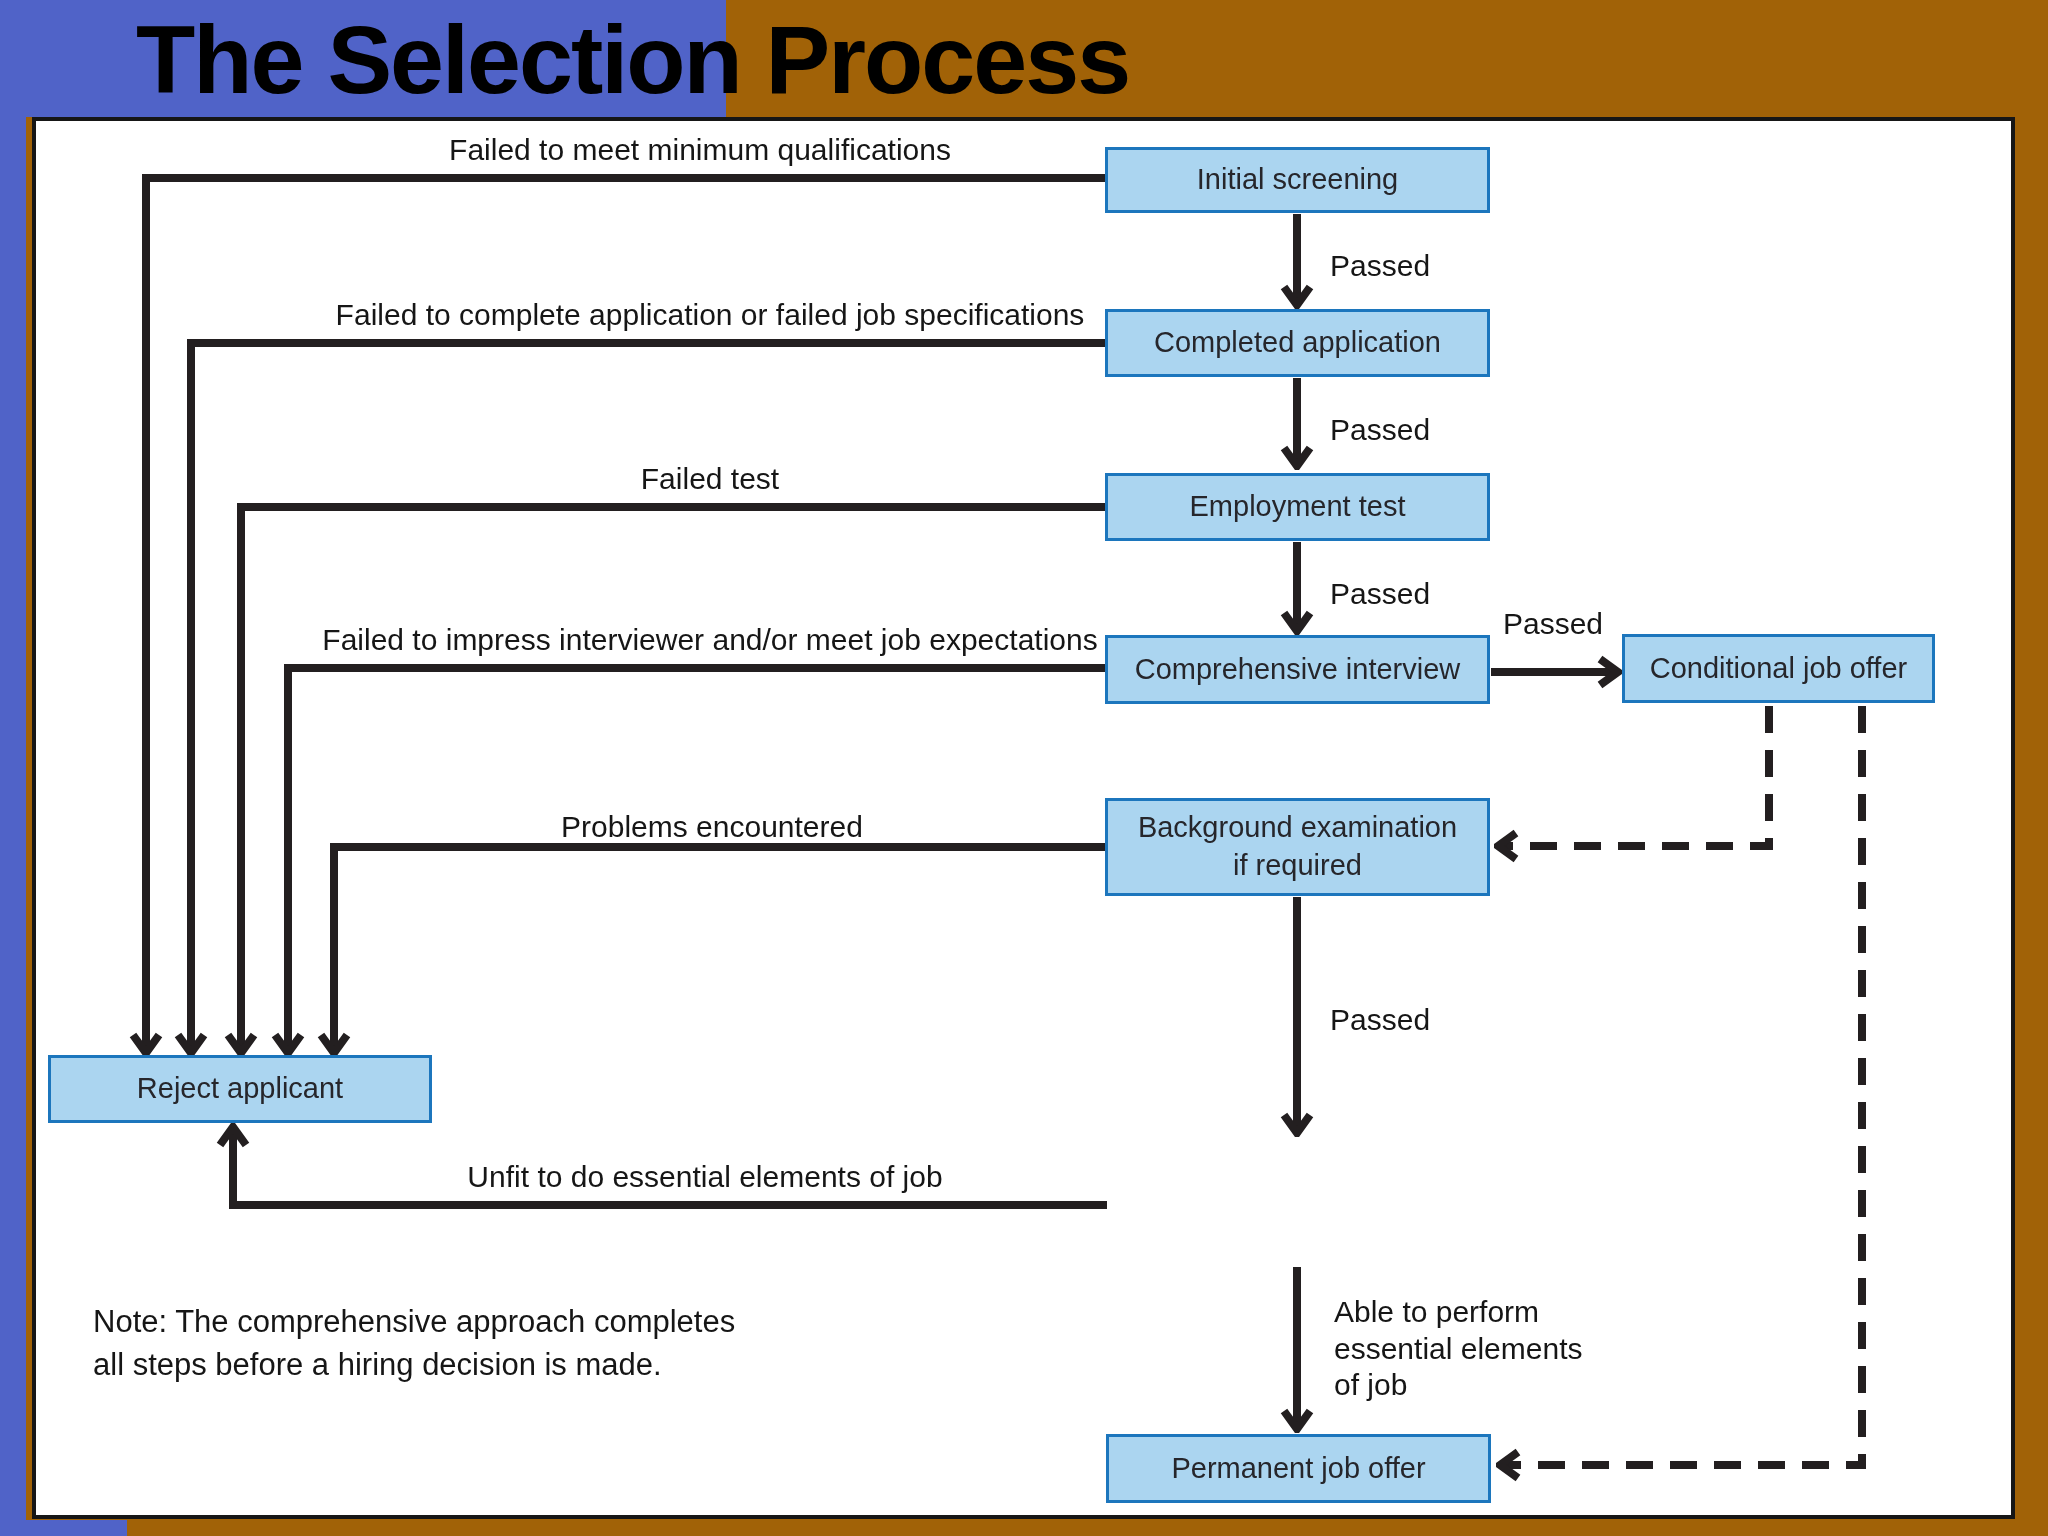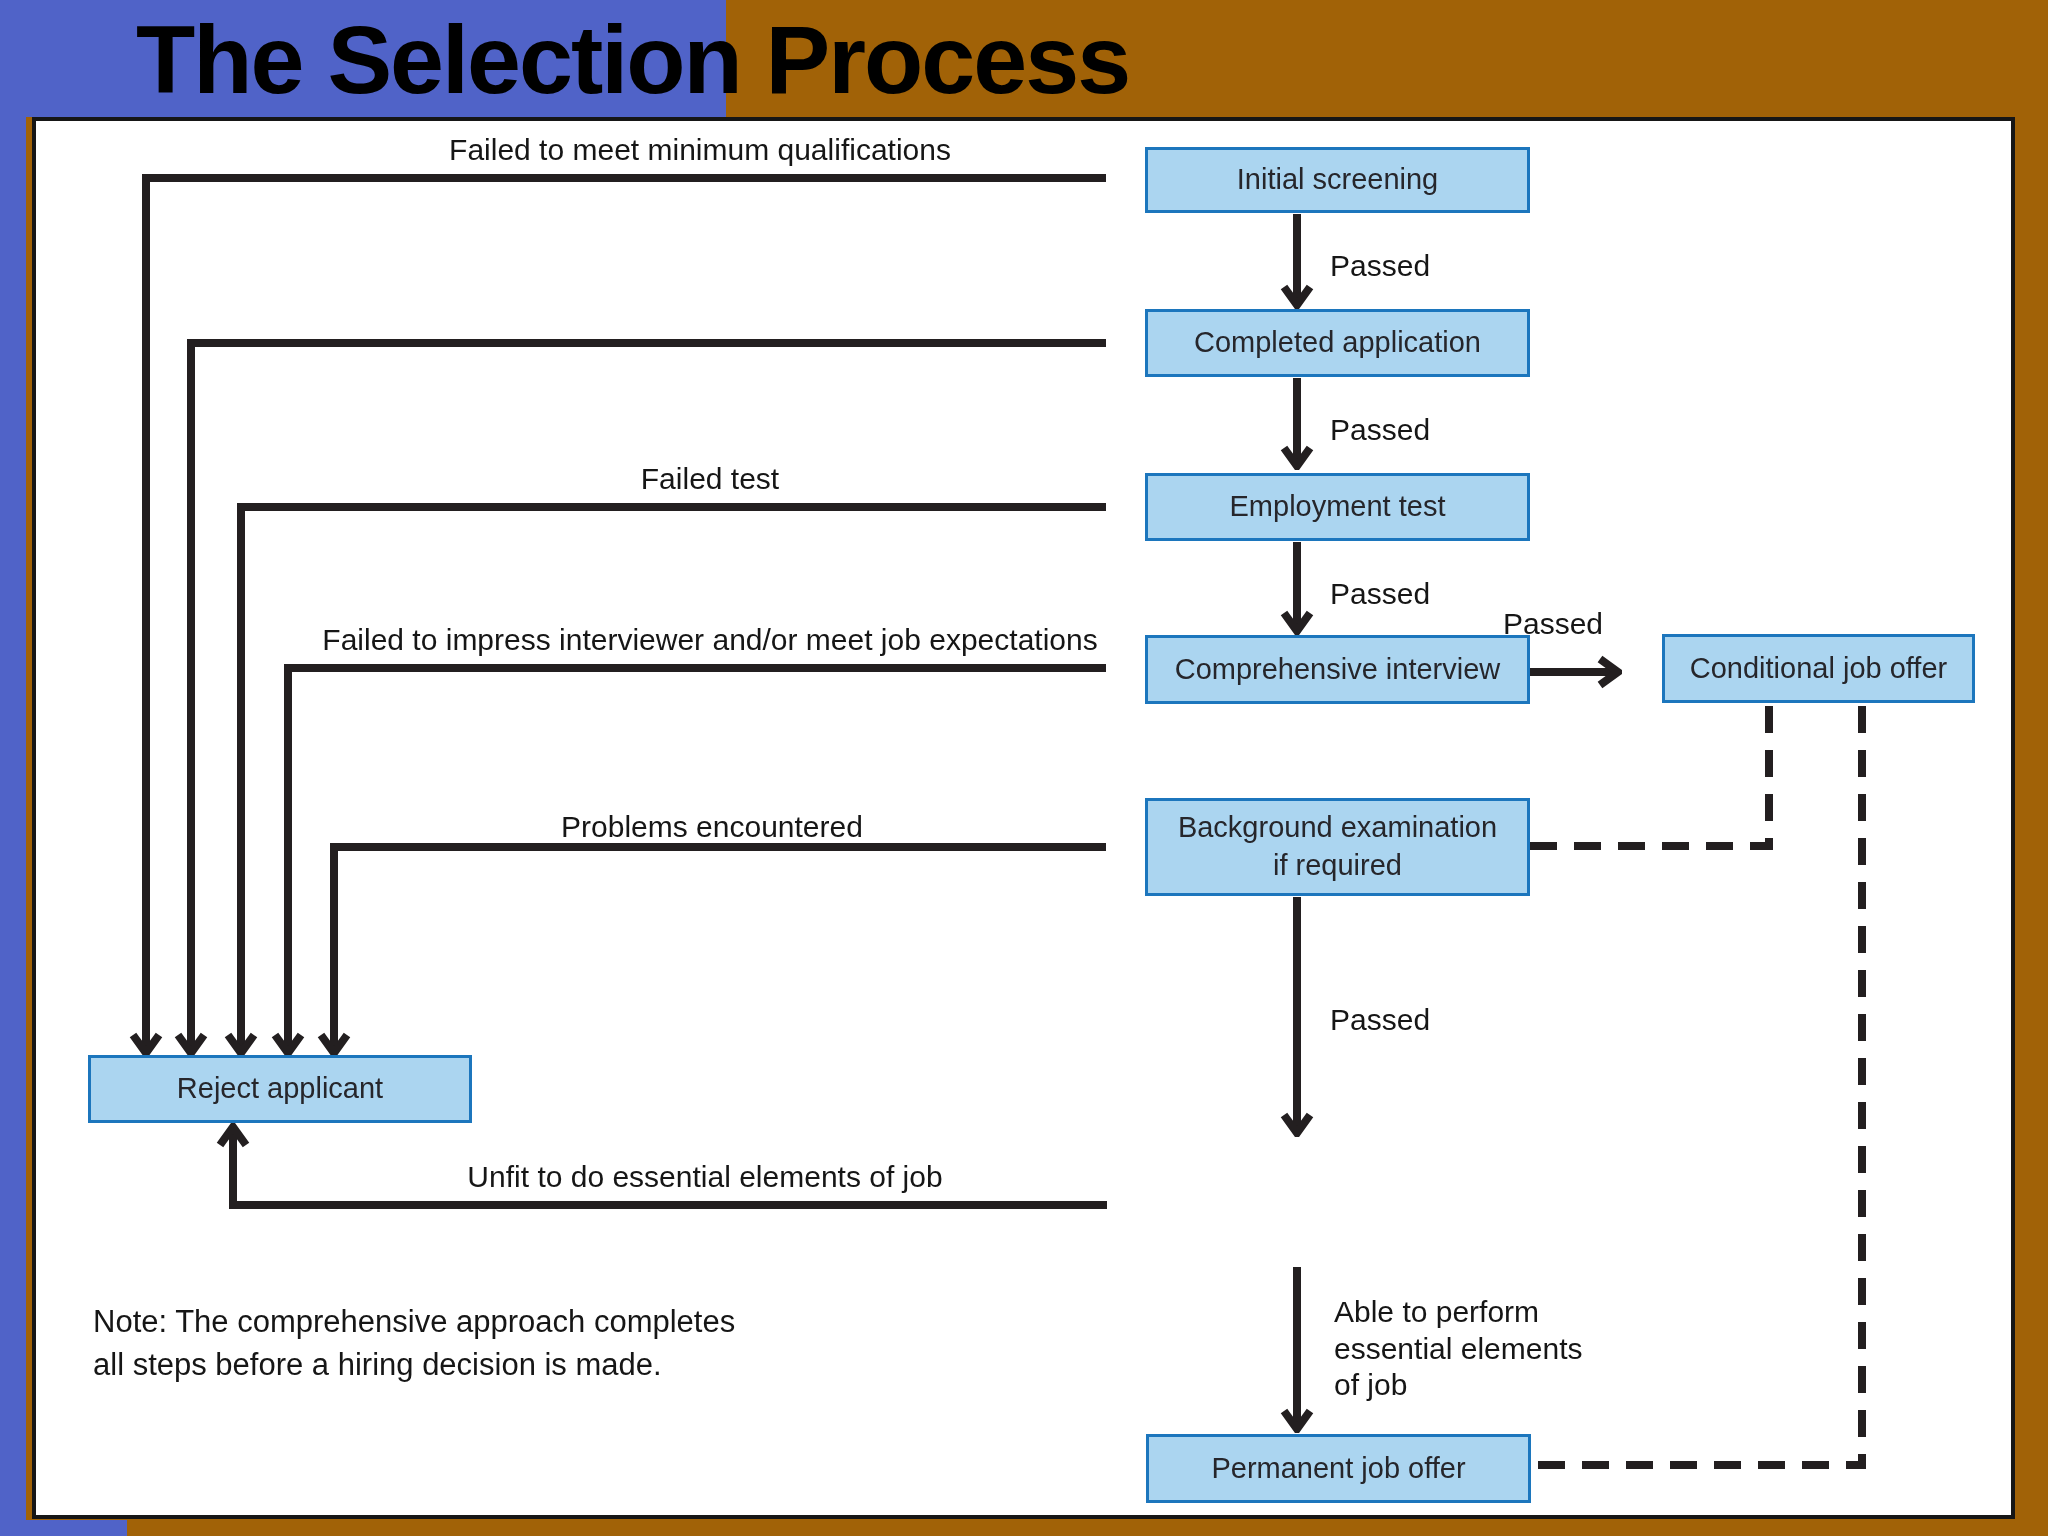--- a/index.html
+++ b/index.html
@@ -17,21 +17,21 @@
   }
   .frame{
     position:absolute;left:32px;top:117px;width:1983px;height:1402px;
     border:4px solid #161616;background:#ffffff;box-sizing:border-box;z-index:1;
   }
   svg.connectors{position:absolute;left:0;top:0;z-index:2;}
   .node{
     position:absolute;background:#abd5f0;border:3px solid #1c76bd;
     box-sizing:border-box;display:flex;align-items:center;justify-content:center;
     text-align:center;font-size:29px;line-height:1.3;color:#26262b;
-    white-space:pre-line;z-index:3;margin-left:40px;
+    white-space:pre-line;z-index:3;
   }
   .lbl{
     position:absolute;font-size:30px;line-height:1.22;color:#161616;
     white-space:pre-line;z-index:4;
   }
   .lbl.center{transform:translateX(-50%);text-align:center;white-space:nowrap;}
   .lbl.note{font-size:31px;line-height:1.4;}
 </style>
 </head>
 <body>
@@ -77,20 +77,21 @@
   <div class="node" style="left:1105px;top:309px;width:385px;height:68px;">Completed application</div>
   <div class="node" style="left:1105px;top:473px;width:385px;height:68px;">Employment test</div>
   <div class="node" style="left:1105px;top:635px;width:385px;height:69px;">Comprehensive interview</div>
   <div class="node" style="left:1622px;top:634px;width:313px;height:69px;">Conditional job offer</div>
   <div class="node" style="left:1105px;top:798px;width:385px;height:98px;">Background examination
 if required</div>
   <div class="node" style="left:1106px;top:1434px;width:385px;height:69px;">Permanent job offer</div>
   <div class="node" style="left:48px;top:1055px;width:384px;height:68px;">Reject applicant</div>
 
   <div class="lbl center" style="left:700px;top:132px;">Failed to meet minimum qualifications</div>
+  <div class="lbl center" style="left:710px;top:297px;">Failed to complete application or failed job specifications</div>
   <div class="lbl center" style="left:710px;top:461px;">Failed test</div>
   <div class="lbl center" style="left:710px;top:622px;">Failed to impress interviewer and/or meet job expectations</div>
   <div class="lbl center" style="left:712px;top:801px;margin-top:8px;">Problems encountered</div>
   <div class="lbl center" style="left:705px;top:1159px;">Unfit to do essential elements of job</div>
 
   <div class="lbl" style="left:1330px;top:248px;">Passed</div>
   <div class="lbl" style="left:1330px;top:412px;">Passed</div>
   <div class="lbl" style="left:1330px;top:576px;">Passed</div>
   <div class="lbl center" style="left:1553px;top:606px;">Passed</div>
   <div class="lbl" style="left:1330px;top:1002px;">Passed</div>

